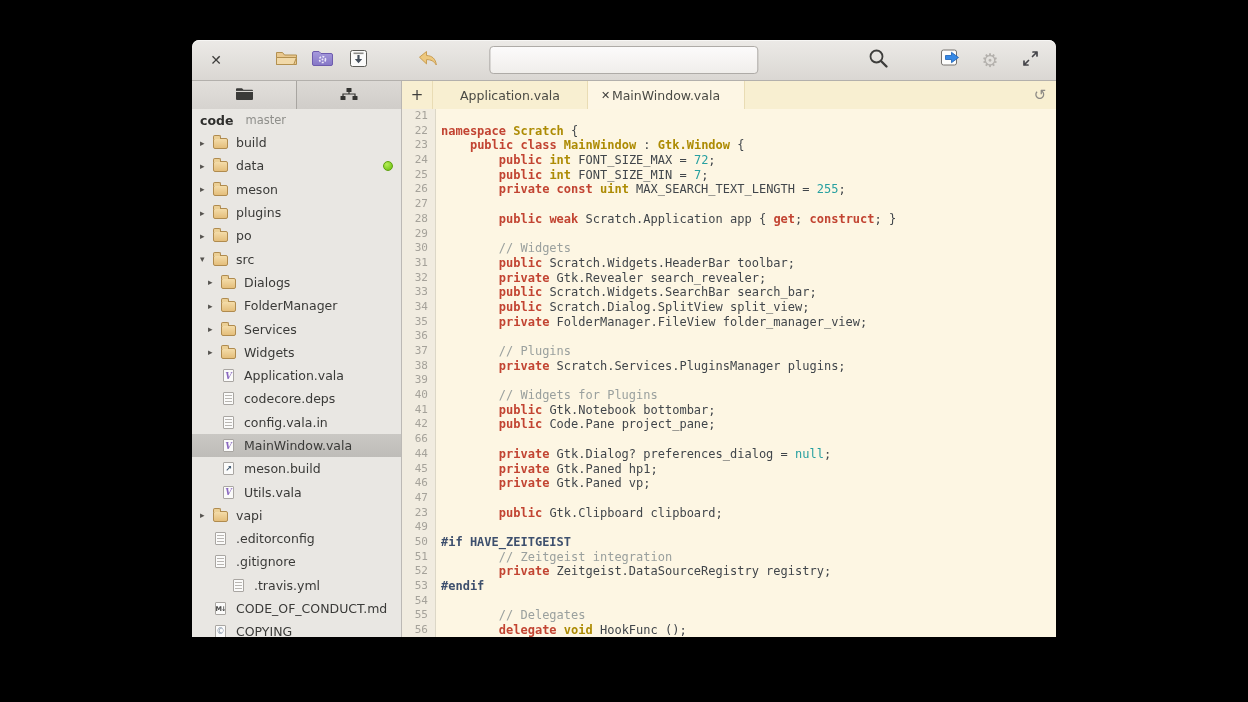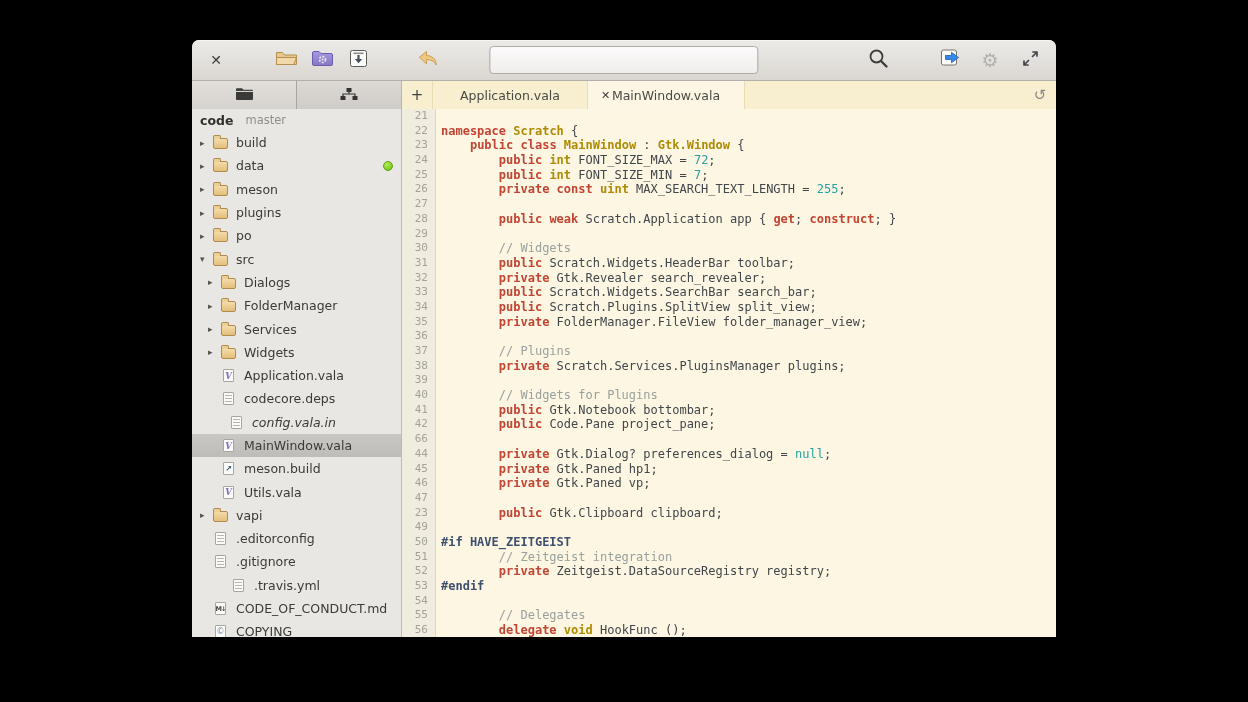--- a/index.html
+++ b/index.html
@@ -278,21 +278,21 @@
           <div class="tree-row" style="padding-left: 16px;">
             <span class="tri"></span>
             <span class="fi fi-page fi-vala"></span>
             <span class="tree-label">Application.vala</span>
           </div>
           <div class="tree-row" style="padding-left: 16px;">
             <span class="tri"></span>
             <span class="fi fi-page fi-doc"></span>
             <span class="tree-label">codecore.deps</span>
           </div>
-          <div class="tree-row" style="padding-left: 24px; font-style: italic;">
+          <div class="tree-row" style="padding-left: 16px;">
             <span class="tri"></span>
             <span class="fi fi-page fi-doc"></span>
             <span class="tree-label">config.vala.in</span>
           </div>
           <div class="tree-row selected" style="padding-left: 16px;">
             <span class="tri"></span>
             <span class="fi fi-page fi-vala"></span>
             <span class="tree-label">MainWindow.vala</span>
           </div>
           <div class="tree-row" style="padding-left: 16px;">
@@ -347,21 +347,21 @@
           <div class="crow"><span class="ln">24</span><span class="src"><span class="tok-plain">        </span><span class="tok-kw">public</span><span class="tok-plain"> </span><span class="tok-typ">int</span><span class="tok-plain"> FONT_SIZE_MAX = </span><span class="tok-num">72</span><span class="tok-plain">;</span></span></div>
           <div class="crow"><span class="ln">25</span><span class="src"><span class="tok-plain">        </span><span class="tok-kw">public</span><span class="tok-plain"> </span><span class="tok-typ">int</span><span class="tok-plain"> FONT_SIZE_MIN = </span><span class="tok-num">7</span><span class="tok-plain">;</span></span></div>
           <div class="crow"><span class="ln">26</span><span class="src"><span class="tok-plain">        </span><span class="tok-kw">private</span><span class="tok-plain"> </span><span class="tok-kw">const</span><span class="tok-plain"> </span><span class="tok-typ">uint</span><span class="tok-plain"> MAX_SEARCH_TEXT_LENGTH = </span><span class="tok-num">255</span><span class="tok-plain">;</span></span></div>
           <div class="crow"><span class="ln">27</span><span class="src"></span></div>
           <div class="crow"><span class="ln">28</span><span class="src"><span class="tok-plain">        </span><span class="tok-kw">public</span><span class="tok-plain"> </span><span class="tok-kw">weak</span><span class="tok-plain"> Scratch.Application app { </span><span class="tok-kw">get</span><span class="tok-plain">; </span><span class="tok-kw">construct</span><span class="tok-plain">; }</span></span></div>
           <div class="crow"><span class="ln">29</span><span class="src"></span></div>
           <div class="crow"><span class="ln">30</span><span class="src"><span class="tok-plain">        </span><span class="tok-cmt">// Widgets</span></span></div>
           <div class="crow"><span class="ln">31</span><span class="src"><span class="tok-plain">        </span><span class="tok-kw">public</span><span class="tok-plain"> Scratch.Widgets.HeaderBar toolbar;</span></span></div>
           <div class="crow"><span class="ln">32</span><span class="src"><span class="tok-plain">        </span><span class="tok-kw">private</span><span class="tok-plain"> Gtk.Revealer search_revealer;</span></span></div>
           <div class="crow"><span class="ln">33</span><span class="src"><span class="tok-plain">        </span><span class="tok-kw">public</span><span class="tok-plain"> Scratch.Widgets.SearchBar search_bar;</span></span></div>
-          <div class="crow"><span class="ln">34</span><span class="src"><span class="tok-plain">        </span><span class="tok-kw">public</span><span class="tok-plain"> Scratch.Plugins.SplitView split_view;</span></span></div>
+          <div class="crow"><span class="ln">34</span><span class="src"><span class="tok-plain">        </span><span class="tok-kw">public</span><span class="tok-plain"> Scratch.Dialog.SplitView split_view;</span></span></div>
           <div class="crow"><span class="ln">35</span><span class="src"><span class="tok-plain">        </span><span class="tok-kw">private</span><span class="tok-plain"> FolderManager.FileView folder_manager_view;</span></span></div>
           <div class="crow"><span class="ln">36</span><span class="src"></span></div>
           <div class="crow"><span class="ln">37</span><span class="src"><span class="tok-plain">        </span><span class="tok-cmt">// Plugins</span></span></div>
           <div class="crow"><span class="ln">38</span><span class="src"><span class="tok-plain">        </span><span class="tok-kw">private</span><span class="tok-plain"> Scratch.Services.PluginsManager plugins;</span></span></div>
           <div class="crow"><span class="ln">39</span><span class="src"></span></div>
           <div class="crow"><span class="ln">40</span><span class="src"><span class="tok-plain">        </span><span class="tok-cmt">// Widgets for Plugins</span></span></div>
           <div class="crow"><span class="ln">41</span><span class="src"><span class="tok-plain">        </span><span class="tok-kw">public</span><span class="tok-plain"> Gtk.Notebook bottombar;</span></span></div>
           <div class="crow"><span class="ln">42</span><span class="src"><span class="tok-plain">        </span><span class="tok-kw">public</span><span class="tok-plain"> Code.Pane project_pane;</span></span></div>
           <div class="crow"><span class="ln">66</span><span class="src"></span></div>
           <div class="crow"><span class="ln">44</span><span class="src"><span class="tok-plain">        </span><span class="tok-kw">private</span><span class="tok-plain"> Gtk.Dialog? preferences_dialog = </span><span class="tok-num">null</span><span class="tok-plain">;</span></span></div>

